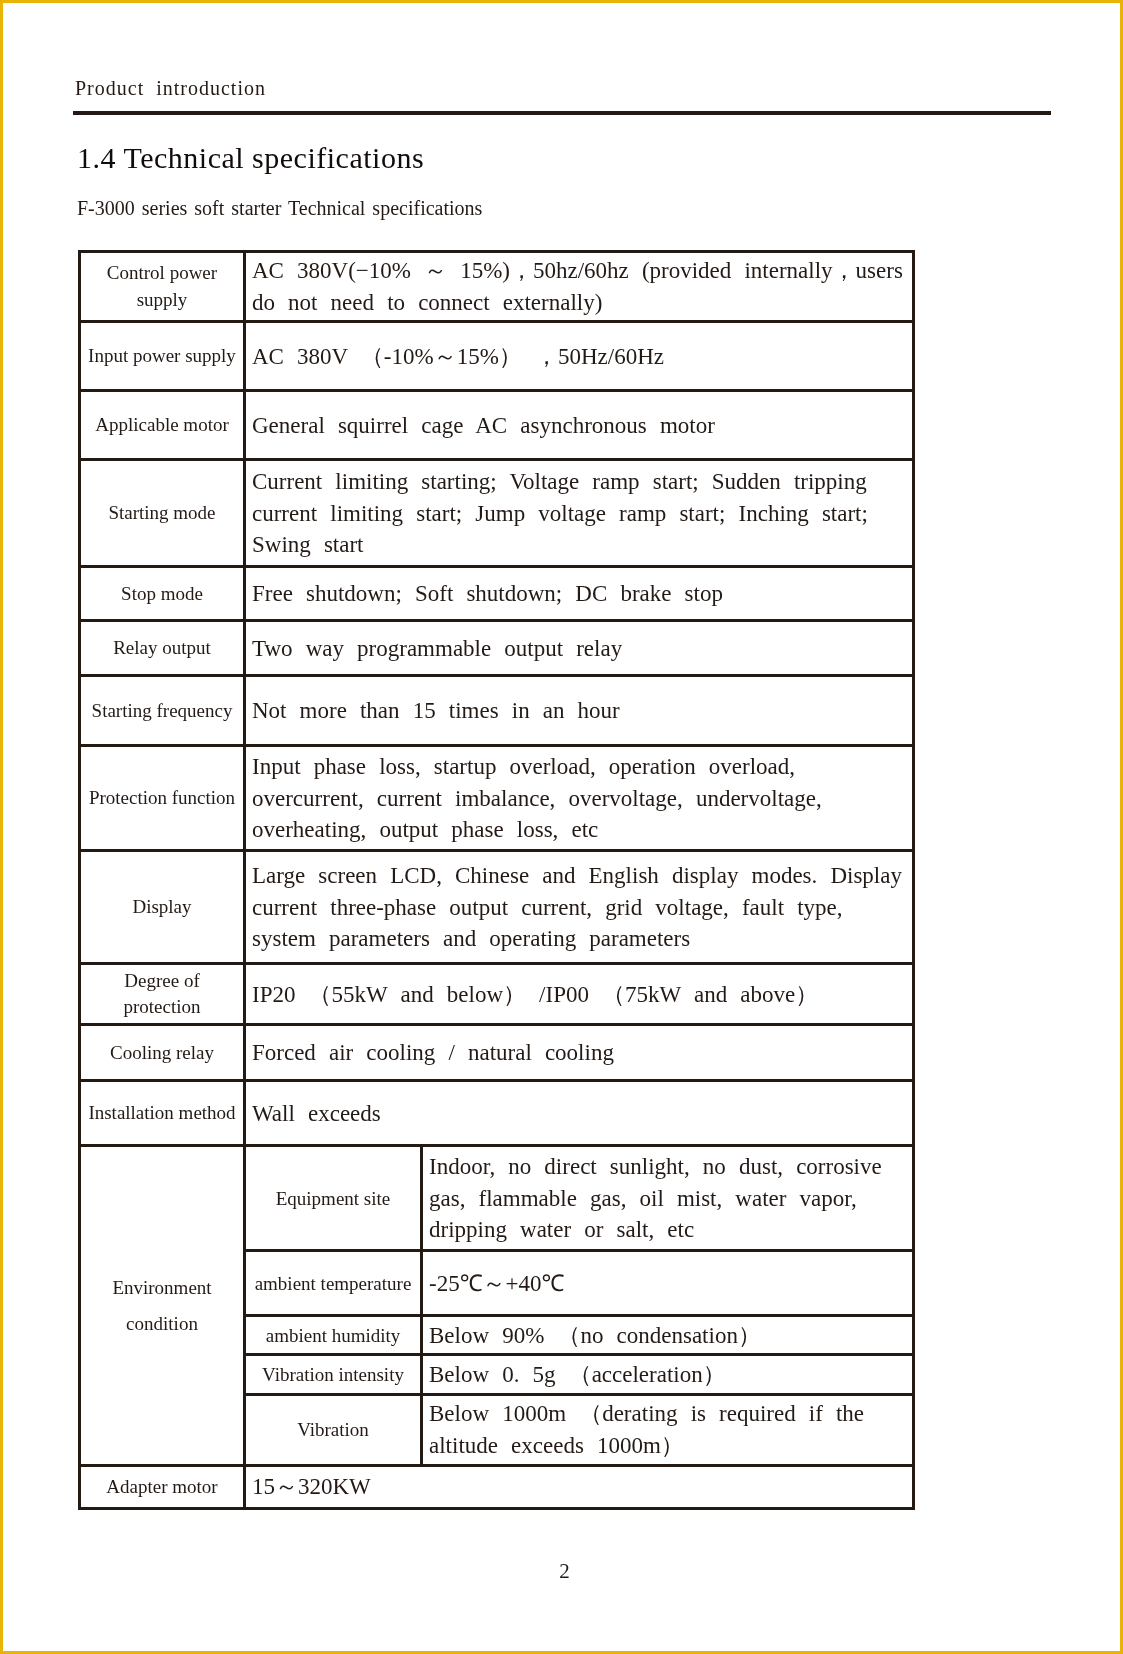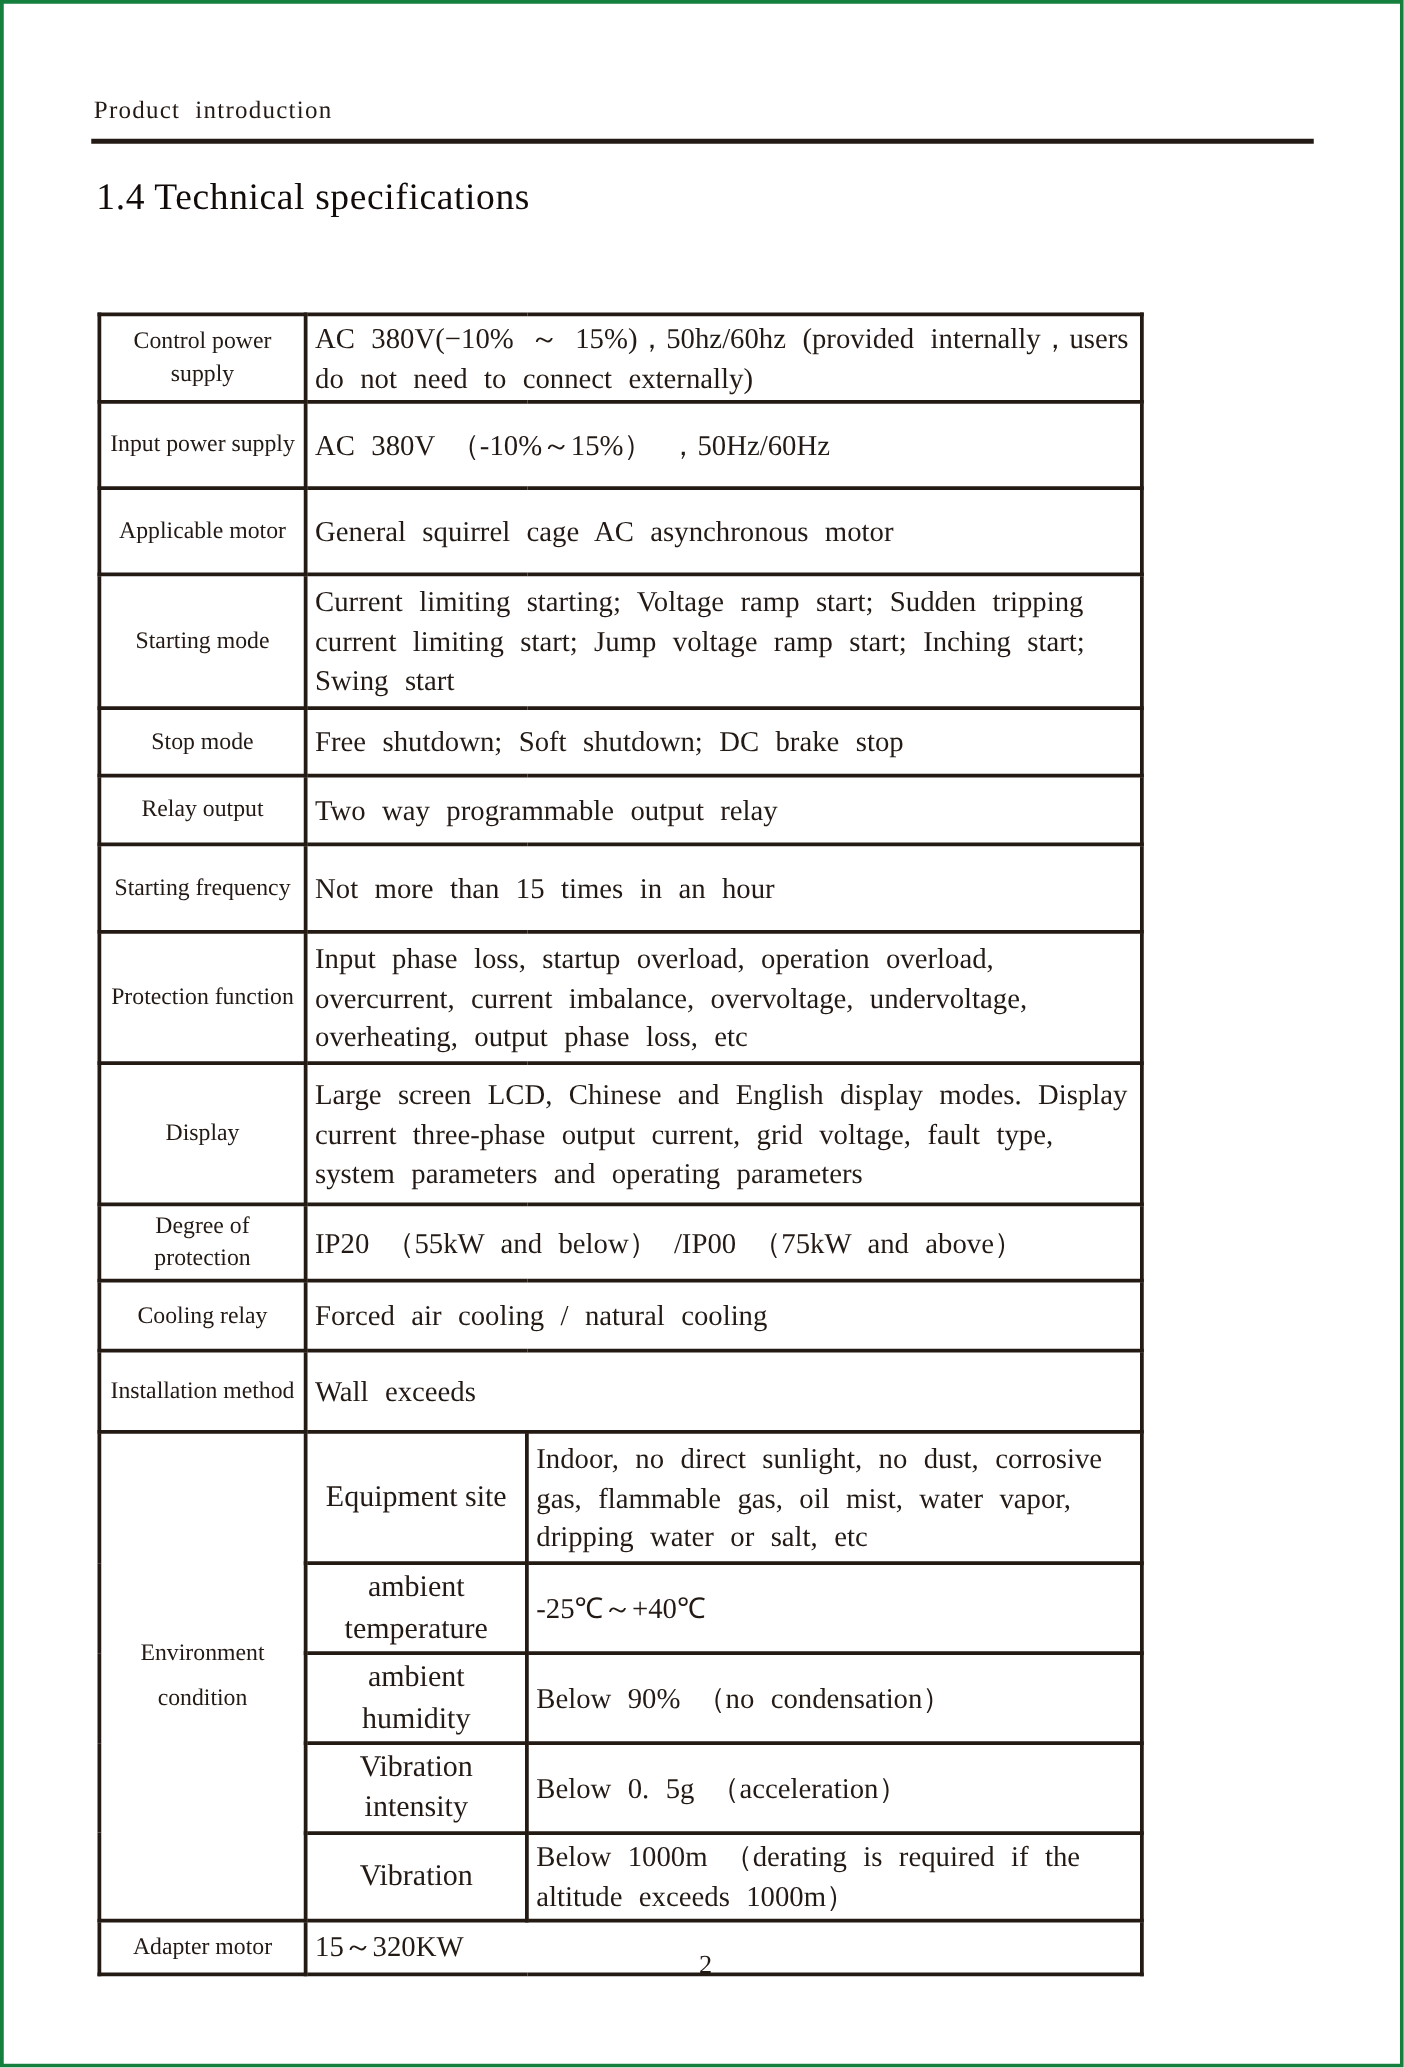--- a/index.html
+++ b/index.html
@@ -1,20 +1,20 @@
 <!DOCTYPE html>
 <html><head>
 <meta charset="utf-8">
 <style>
   html,body{margin:0;padding:0;background:#ffffff;}
   .page{
     position:relative;
     width:1123px;height:1654px;
     box-sizing:border-box;
-    border:3px solid #15803d;
+    border:3px solid #eab308;
     background:#ffffff;
     font-family:"Liberation Serif", serif;
     color:#1c130e;
     overflow:hidden;
   }
   .running-header{
     position:absolute;left:72px;top:74px;
     font-size:20px;letter-spacing:1px;word-spacing:6px;color:#231a15;
   }
   .header-rule{
@@ -43,21 +43,21 @@
     overflow:hidden;
   }
   td.lbl{
     text-align:center;
     font-size:19px;
     line-height:1.4;
     color:#231a15;
   }
   td.sublbl{
     text-align:center;
-    font-size:24px;
+    font-size:19px;
     line-height:1.35;
     color:#231a15;
   }
   td.val{
     text-align:left;
     font-size:23px;
     line-height:1.38;
     padding-left:10px;
     word-spacing:0.32em;
     color:#231a15;
@@ -86,20 +86,21 @@
 </style>
 </head>
 <body>
 
 <div class="page">
 
   <div class="running-header">Product  introduction</div>
   <div class="header-rule"></div>
 
   <h1 class="section-title" style="margin:0;">1.4 Technical specifications</h1>
+  <div class="subtitle">F-3000  series soft starter Technical specifications</div>
 
   <div class="spec-table-wrap">
     <table class="spec">
       <colgroup>
         <col style="width:165px">
         <col style="width:177px">
         <col>
       </colgroup>
       <tbody>
         <tr class="rh64">

